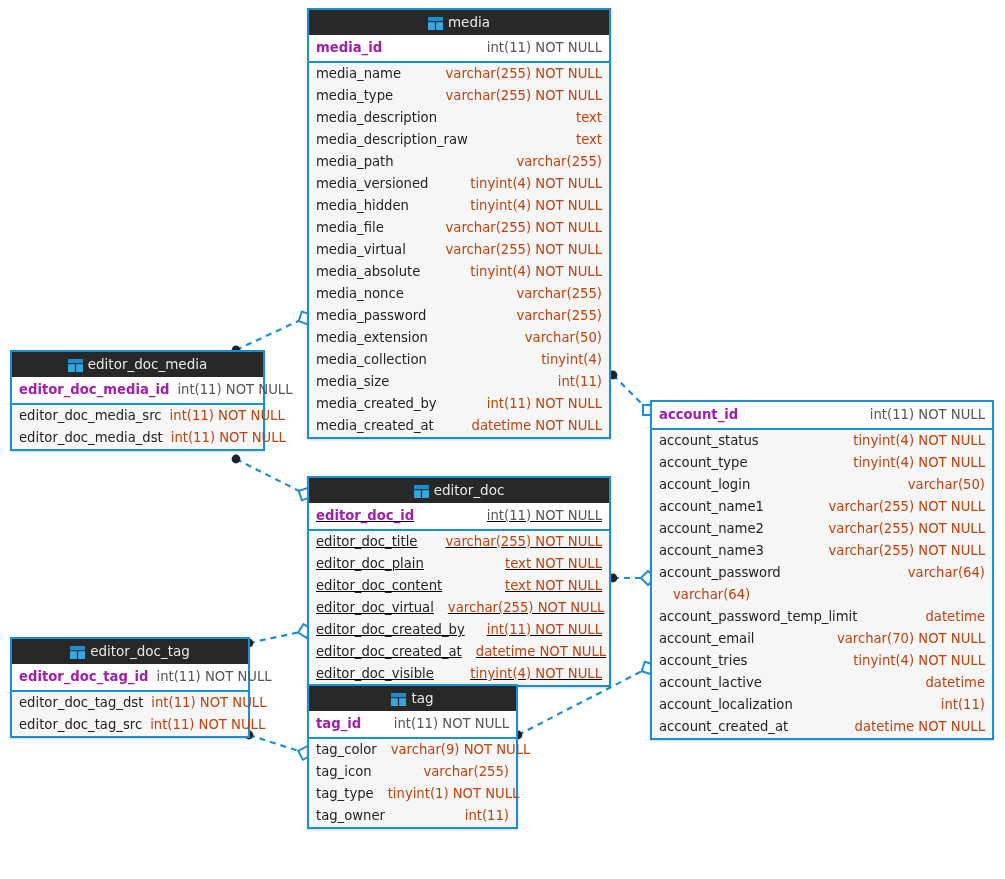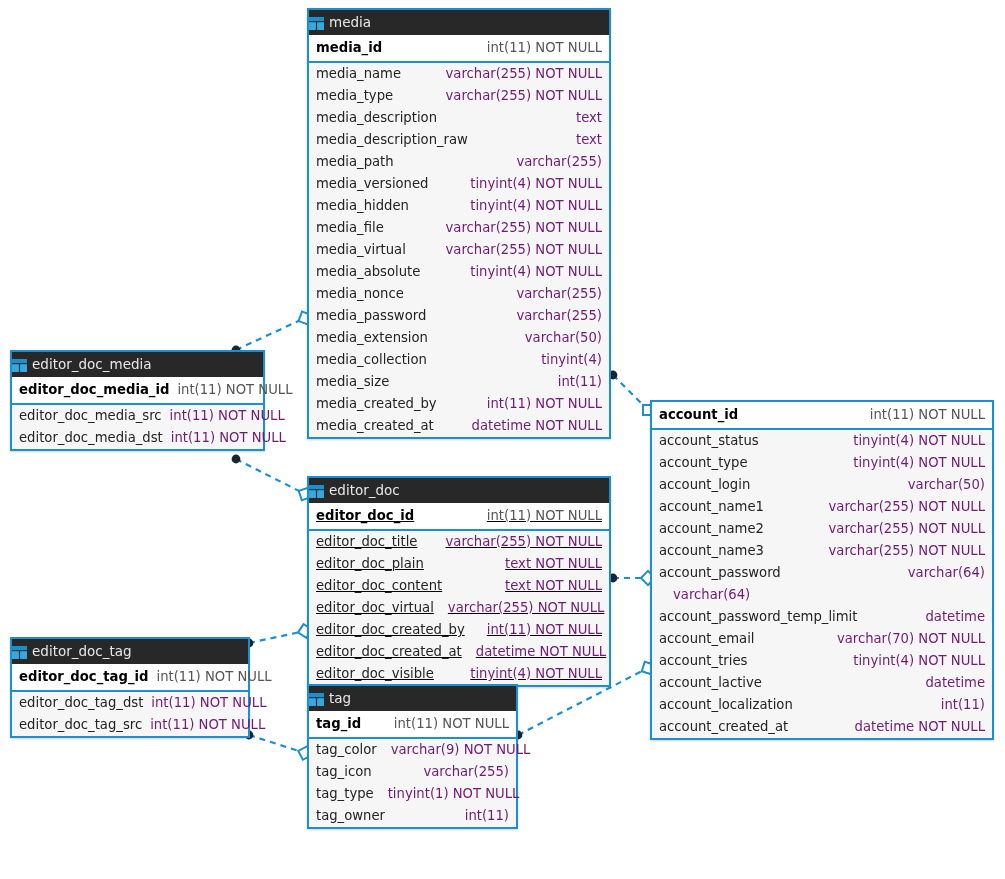--- a/index.html
+++ b/index.html
@@ -40,20 +40,21 @@
     background: #f7f7f7;
     box-sizing: border-box;
     box-shadow: 0 1px 2px rgba(0,0,0,0.18);
   }
 
   .entity-header {
     background: #282828;
     color: #e8e8e8;
     height: 25px;
     line-height: 25px;
+    text-align: center;
     font-size: 13.5px;
     white-space: nowrap;
     position: relative;
   }
 
   .entity-header .table-icon {
     display: inline-block;
     vertical-align: -3px;
     margin-right: 5px;
     width: 15px;
@@ -86,22 +87,22 @@
     white-space: nowrap;
     box-sizing: border-box;
   }
 
   .pk-row .row {
     height: 26px;
     line-height: 26px;
   }
 
   .row .col-name { text-align: left; }
-  .row .col-type { text-align: right; color: #701a75; padding-left: 14px; }
-  .pk-row .col-name { font-weight: bold; color: #000000; }
+  .row .col-type { text-align: right; color: #c2410c; padding-left: 14px; }
+  .pk-row .col-name { font-weight: bold; color: #a21caf; }
   .pk-row .col-type { color: #555555; font-weight: normal; }
 
   
   #ent-media          { left: 307px; top: 8px;   width: 304px; }
   #ent-account        { left: 650px; top: 400px; width: 344px; }
   #ent-editor_doc     { left: 307px; top: 476px; width: 304px; text-decoration: underline; }
   #ent-editor_doc_media { left: 10px;  top: 350px; width: 255px; }
   #ent-editor_doc_tag { left: 10px;  top: 637px; width: 240px; }
   #ent-tag            { left: 307px; top: 684px; width: 211px; }
 

